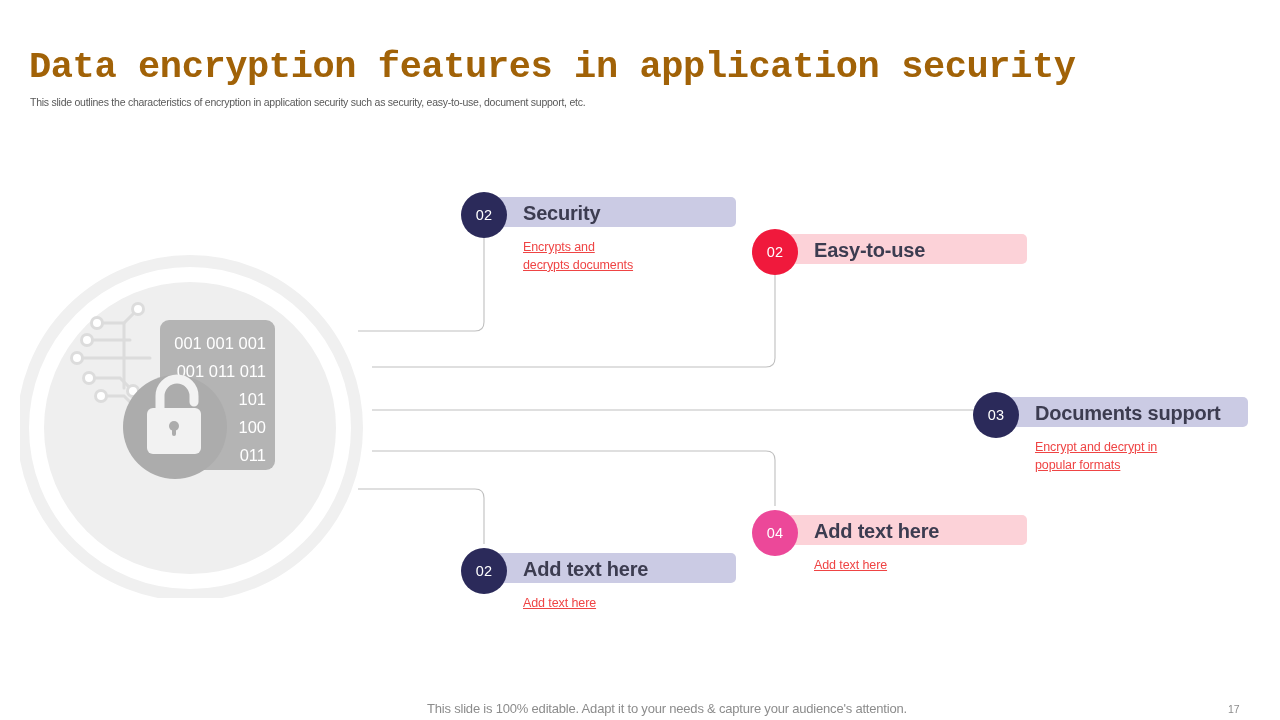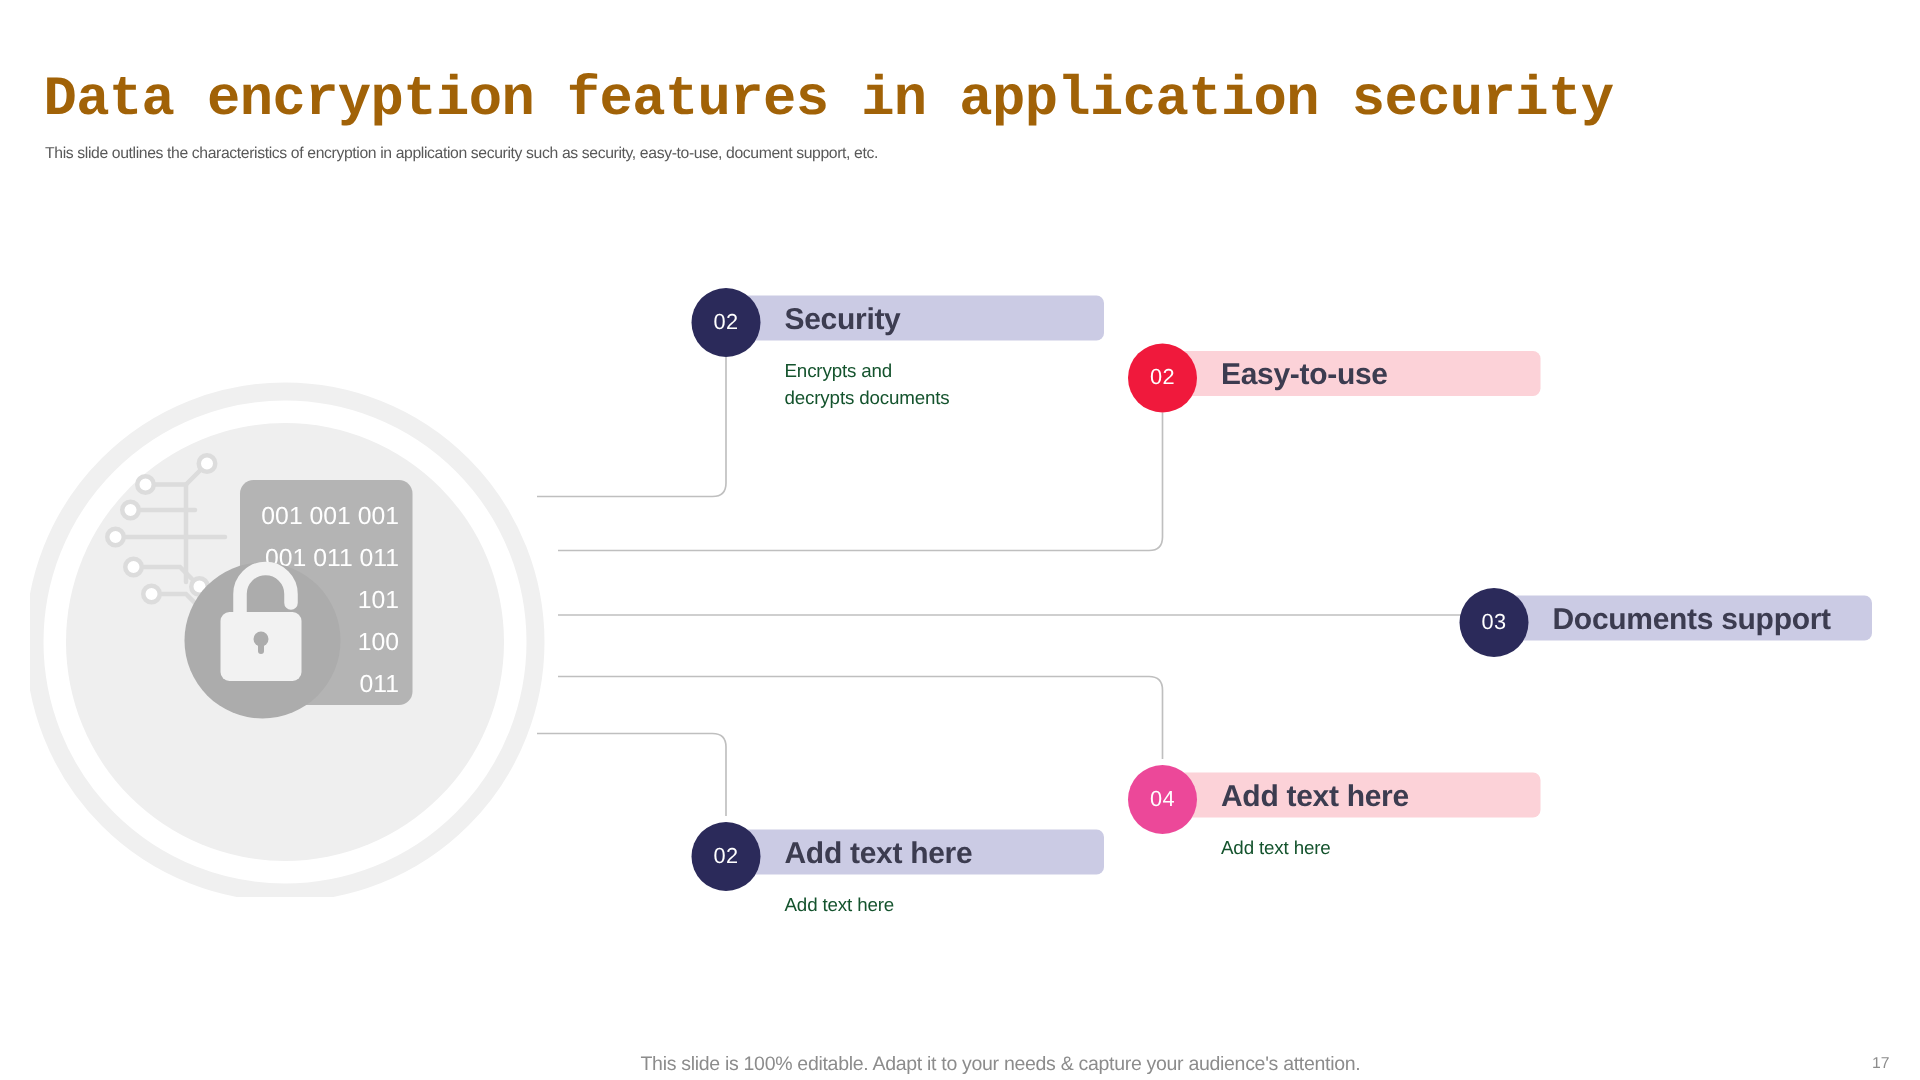--- a/index.html
+++ b/index.html
@@ -46,33 +46,33 @@
     position:absolute; top:5px; left:23px;
     height:30px; border-radius:5px; z-index:1;
   }
   .feature-title {
     position:absolute; left:62px; top:10px; z-index:3;
     font-size:20px; font-weight:bold; color:#3C3C50;
     letter-spacing:-0.2px; white-space:nowrap;
   }
   .feature-desc {
     position:absolute; left:62px; top:47px;
-    font-size:12.5px; color:#14532d; line-height:1.42;
-    white-space:pre-line; letter-spacing:-0.1px;
+    font-size:12.5px; color:#ef4444; line-height:1.42;
+    white-space:pre-line; letter-spacing:-0.1px;text-decoration:underline;
   }
 
   
   .footer-note {
     position:absolute; left:427px; top:701px;
     font-size:13px; color:#8c8c8c; letter-spacing:-0.2px;
     white-space:nowrap;
   }
   .page-number {
     position:absolute; left:1228px; top:703px;
-    font-size:10.5px; color:#8c8c8c;margin-left:20px;
+    font-size:10.5px; color:#8c8c8c;
   }
 </style>
 </head>
 <body>
 
 <div class="slide-title">Data encryption features in application security</div>
 <div class="slide-subtitle">This slide outlines the characteristics of encryption in application security such as security, easy-to-use, document support, etc.</div>
 
 <svg class="connectors" viewBox="0 0 1280 720" width="1280" height="720" aria-hidden="true">
   <g fill="none" stroke="#BFBFBF" stroke-width="1.1">
@@ -152,20 +152,22 @@
     <div class="feature-title">Easy-to-use</div>
   </div>
 </div>
 
 <div class="feature" style="left:973px; top:392px;">
   <div class="feature-head" style="width:275px;">
     <div class="bar" style="width: 252px; background: rgb(203, 203, 228);"></div>
     <div class="badge" style="background: rgb(43, 42, 90);">03</div>
     <div class="feature-title">Documents support</div>
   </div>
+  <div class="feature-desc">Encrypt and decrypt in
+popular formats</div>
 </div>
 
 <div class="feature" style="left:752px; top:510px;">
   <div class="feature-head" style="width:275px;">
     <div class="bar" style="width: 252px; background: rgb(252, 210, 216);"></div>
     <div class="badge" style="background: #ec4899;">04</div>
     <div class="feature-title">Add text here</div>
   </div>
   <div class="feature-desc">Add text here</div>
 </div>

